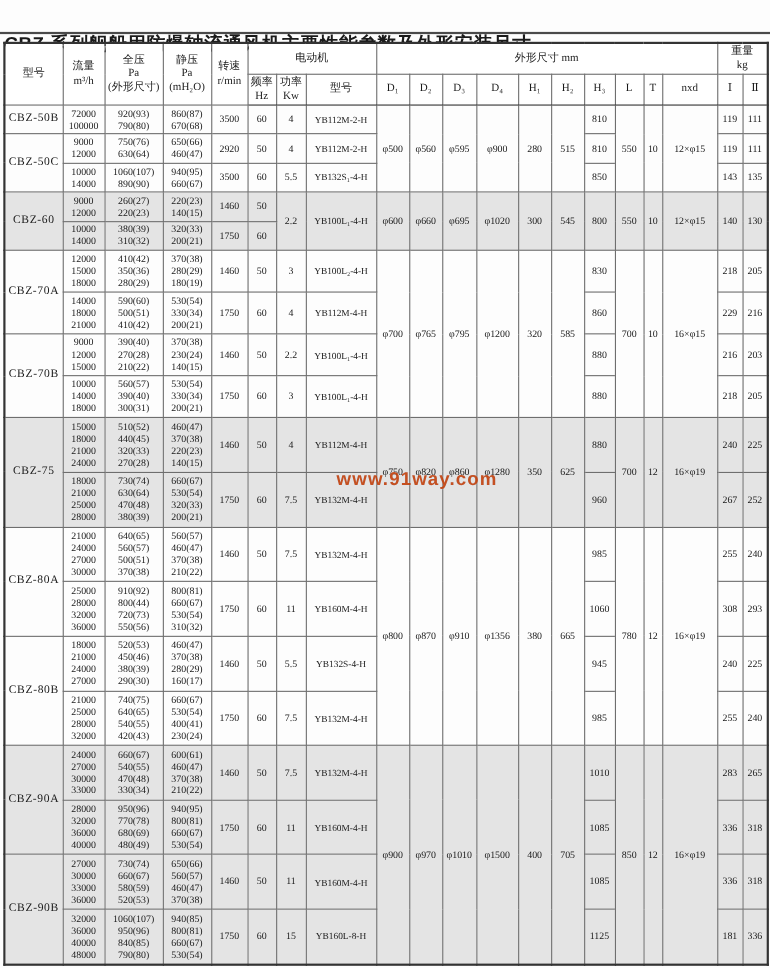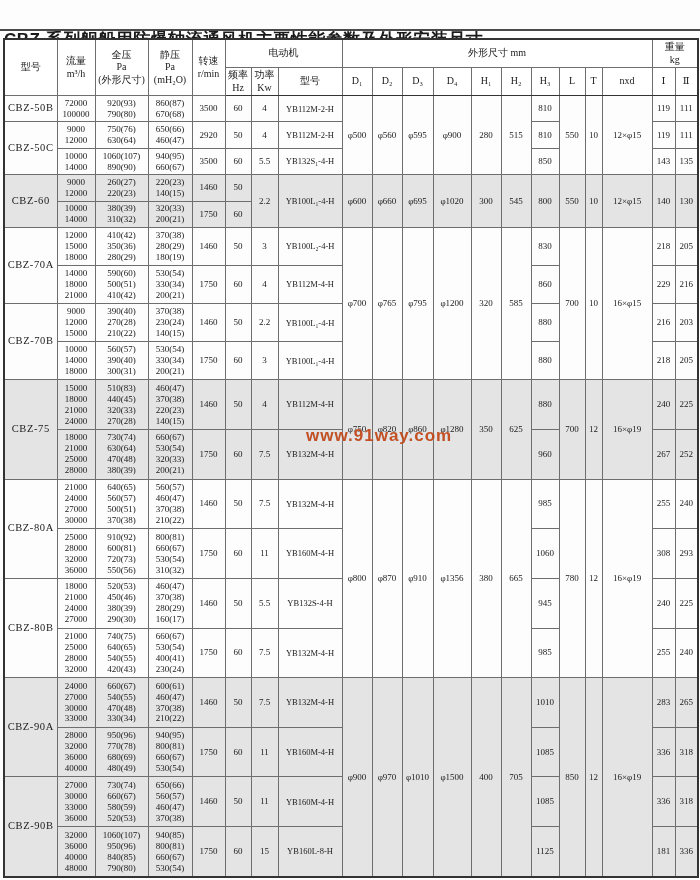--- a/index.html
+++ b/index.html
@@ -273,21 +273,21 @@
         <td>880</td>
         <td>218</td>
         <td>205</td>
       </tr>
       <tr class="shaded group-start">
         <td class="model" rowspan="2">CBZ-75</td>
         <td>15000
 18000
 21000
 24000</td>
-        <td>510(83)
+        <td>510(52)
 440(45)
 320(33)
 270(28)</td>
         <td>460(47)
 370(38)
 220(23)
 140(15)</td>
         <td>1460</td>
         <td>50</td>
         <td>4</td>
@@ -356,21 +356,21 @@
         <td rowspan="4">16×φ19</td>
         <td>255</td>
         <td>240</td>
       </tr>
       <tr>
         <td>25000
 28000
 32000
 36000</td>
         <td>910(92)
-600(81)
+800(44)
 720(73)
 550(56)</td>
         <td>800(81)
 660(67)
 530(54)
 310(32)</td>
         <td>1750</td>
         <td>60</td>
         <td>11</td>
         <td class="motor">YB160M-4-H</td>

